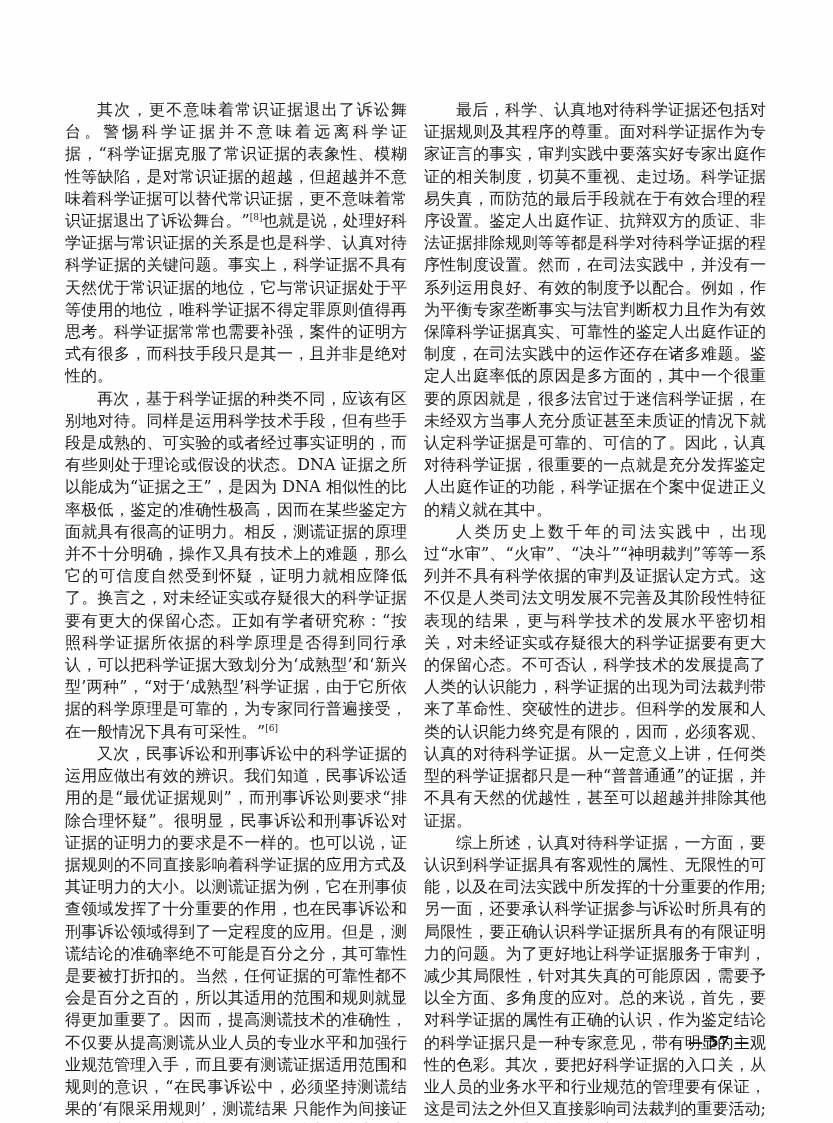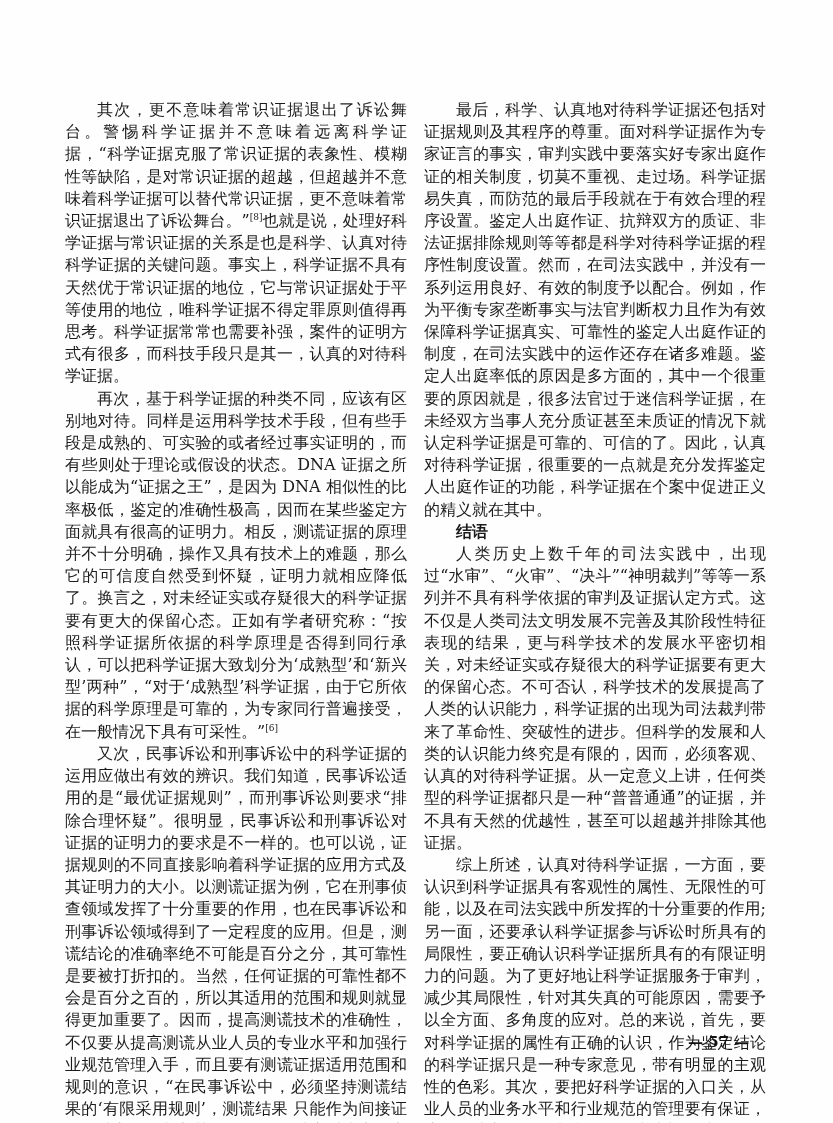--- a/index.html
+++ b/index.html
@@ -67,28 +67,27 @@
   }
 </style>
 </head>
 <body>
 
 <div class="page">
 
   <div class="text-block">
 
     <div class="col">
-      <p><span>其次，更不意味着常识证据退出了诉讼舞台。警惕科学证据并不意味着远离科学证据，“科学证据克服了常识证据的表象性、模糊性等缺陷，是对常识证据的超越，但超越并不意味着科学证据可以替代常识证据，更不意味着常识证据退出了诉讼舞台。”</span><sup class="fnref">[8]</sup><span>也就是说，处理好科学证据与常识证据的关系是也是科学、认真对待科学证据的关键问题。事实上，科学证据不具有天然优于常识证据的地位，它与常识证据处于平等使用的地位，唯科学证据不得定罪原则值得再思考。科学证据常常也需要补强，案件的证明方式有很多，而科技手段只是其一，认真的对待科学证据。</span></p>
+      <p><span>其次，更不意味着常识证据退出了诉讼舞台。警惕科学证据并不意味着远离科学证据，“科学证据克服了常识证据的表象性、模糊性等缺陷，是对常识证据的超越，但超越并不意味着科学证据可以替代常识证据，更不意味着常识证据退出了诉讼舞台。”</span><sup class="fnref">[8]</sup><span>也就是说，处理好科学证据与常识证据的关系是也是科学、认真对待科学证据的关键问题。事实上，科学证据不具有天然优于常识证据的地位，它与常识证据处于平等使用的地位，唯科学证据不得定罪原则值得再思考。科学证据常常也需要补强，案件的证明方式有很多，而科技手段只是其一，且并非是绝对性的。</span></p>
       <p><span>再次，基于科学证据的种类不同，应该有区别地对待。同样是运用科学技术手段，但有些手段是成熟的、可实验的或者经过事实证明的，而有些则处于理论或假设的状态。DNA 证据之所以能成为“证据之王”，是因为 DNA 相似性的比率极低，鉴定的准确性极高，因而在某些鉴定方面就具有很高的证明力。相反，测谎证据的原理并不十分明确，操作又具有技术上的难题，那么它的可信度自然受到怀疑，证明力就相应降低了。换言之，对未经证实或存疑很大的科学证据要有更大的保留心态。正如有学者研究称：“按照科学证据所依据的科学原理是否得到同行承认，可以把科学证据大致划分为‘成熟型’和‘新兴型’两种”，“对于‘成熟型’科学证据，由于它所依据的科学原理是可靠的，为专家同行普遍接受，在一般情况下具有可采性。”</span><sup class="fnref">[6]</sup></p>
       <p><span>又次，民事诉讼和刑事诉讼中的科学证据的运用应做出有效的辨识。我们知道，民事诉讼适用的是“最优证据规则”，而刑事诉讼则要求“排除合理怀疑”。很明显，民事诉讼和刑事诉讼对证据的证明力的要求是不一样的。也可以说，证据规则的不同直接影响着科学证据的应用方式及其证明力的大小。以测谎证据为例，它在刑事侦查领域发挥了十分重要的作用，也在民事诉讼和刑事诉讼领域得到了一定程度的应用。但是，测谎结论的准确率绝不可能是百分之分，其可靠性是要被打折扣的。当然，任何证据的可靠性都不会是百分之百的，所以其适用的范围和规则就显得更加重要了。因而，提高测谎技术的准确性，不仅要从提高测谎从业人员的专业水平和加强行业规范管理入手，而且要有测谎证据适用范围和规则的意识，“在民事诉讼中，必须坚持测谎结果的‘有限采用规则’，测谎结果 只能作为间接证据帮助审查、判断其他证据;增强法官对事实认定的内心确信。在刑事侦查中，测谎结果可以作为‘线索型’证据使用，作为诉</span></p>
     </div>
 
     <div class="col">
       <p><span>最后，科学、认真地对待科学证据还包括对证据规则及其程序的尊重。面对科学证据作为专家证言的事实，审判实践中要落实好专家出庭作证的相关制度，切莫不重视、走过场。科学证据易失真，而防范的最后手段就在于有效合理的程序设置。鉴定人出庭作证、抗辩双方的质证、非法证据排除规则等等都是科学对待科学证据的程序性制度设置。然而，在司法实践中，并没有一系列运用良好、有效的制度予以配合。例如，作为平衡专家垄断事实与法官判断权力且作为有效保障科学证据真实、可靠性的鉴定人出庭作证的制度，在司法实践中的运作还存在诸多难题。鉴定人出庭率低的原因是多方面的，其中一个很重要的原因就是，很多法官过于迷信科学证据，在未经双方当事人充分质证甚至未质证的情况下就认定科学证据是可靠的、可信的了。因此，认真对待科学证据，很重要的一点就是充分发挥鉴定人出庭作证的功能，科学证据在个案中促进正义的精义就在其中。</span></p>
-      <p class="section-heading">结语</p>
       <p><span>人类历史上数千年的司法实践中，出现过“水审”、“火审”、“决斗”“神明裁判”等等一系列并不具有科学依据的审判及证据认定方式。这不仅是人类司法文明发展不完善及其阶段性特征表现的结果，更与科学技术的发展水平密切相关，对未经证实或存疑很大的科学证据要有更大的保留心态。不可否认，科学技术的发展提高了人类的认识能力，科学证据的出现为司法裁判带来了革命性、突破性的进步。但科学的发展和人类的认识能力终究是有限的，因而，必须客观、认真的对待科学证据。从一定意义上讲，任何类型的科学证据都只是一种“普普通通”的证据，并不具有天然的优越性，甚至可以超越并排除其他证据。</span></p>
       <p><span>综上所述，认真对待科学证据，一方面，要认识到科学证据具有客观性的属性、无限性的可能，以及在司法实践中所发挥的十分重要的作用;另一面，还要承认科学证据参与诉讼时所具有的局限性，要正确认识科学证据所具有的有限证明力的问题。为了更好地让科学证据服务于审判，减少其局限性，针对其失真的可能原因，需要予以全方面、多角度的应对。总的来说，首先，要对科学证据的属性有正确的认识，作为鉴定结论的科学证据只是一种专家意见，带有明显的主观性的色彩。其次，要把好科学证据的入口关，从业人员的业务水平和行业规范的管理要有保证，这是司法之外但又直接影响司法裁判的重要活动;最后，在司法实践中，相应的诉</span></p>
     </div>
 
   </div>
 
   <div class="page-number">— 57 —</div>
 
 </div>
 

